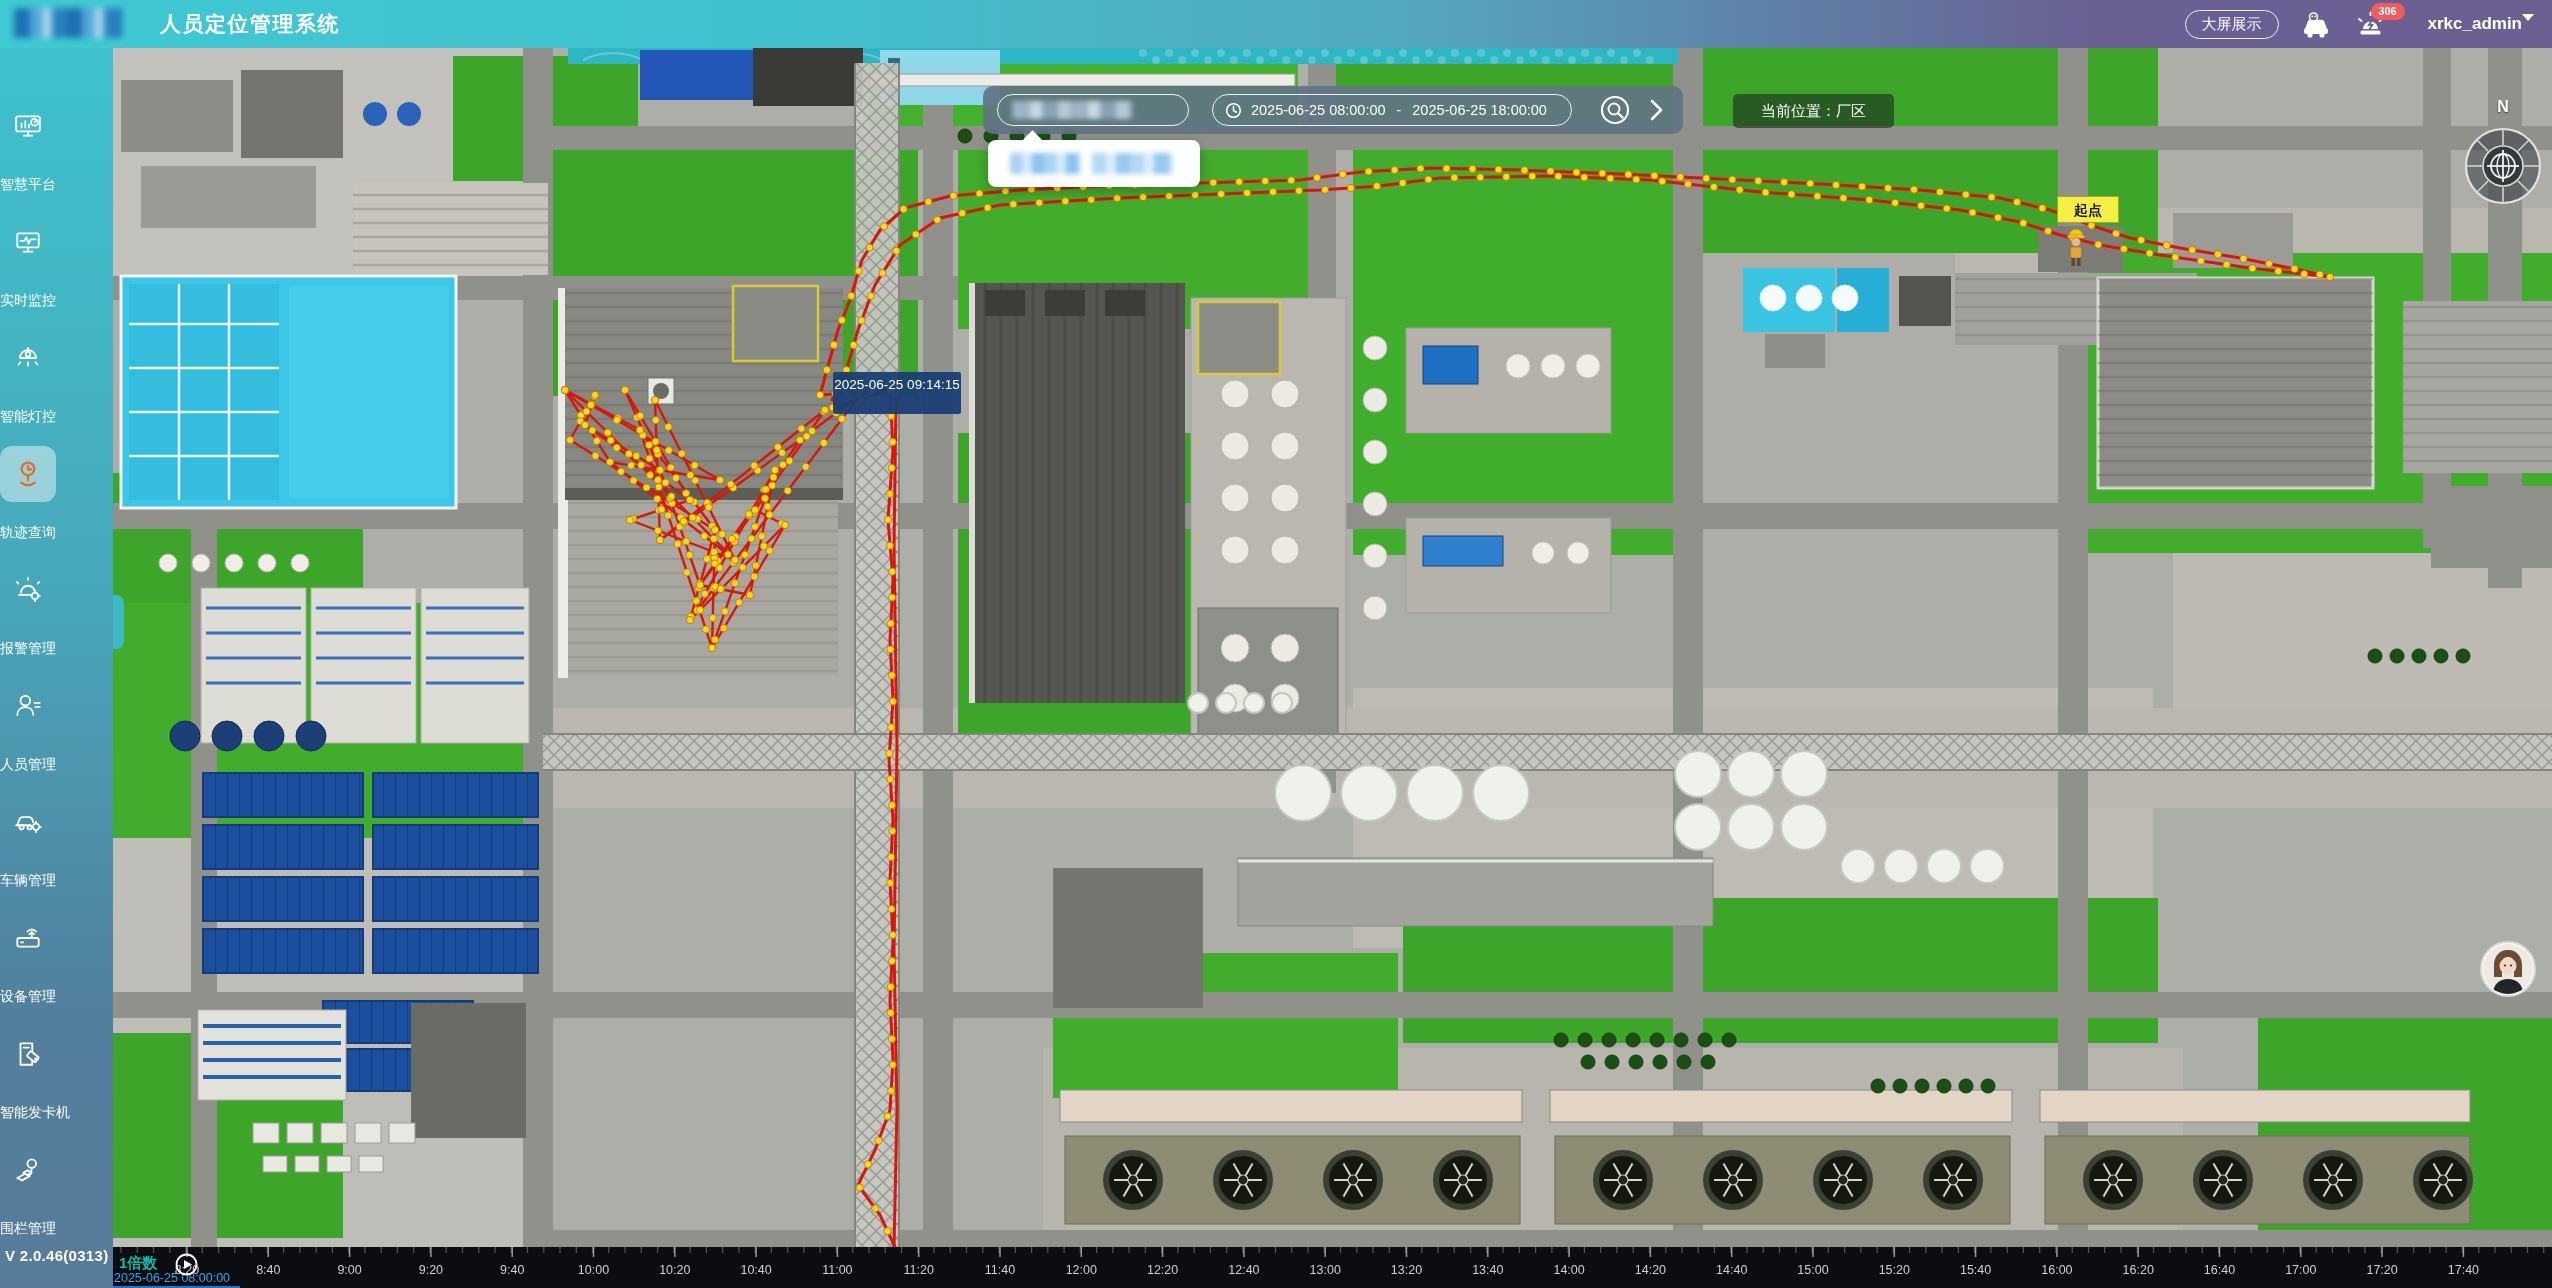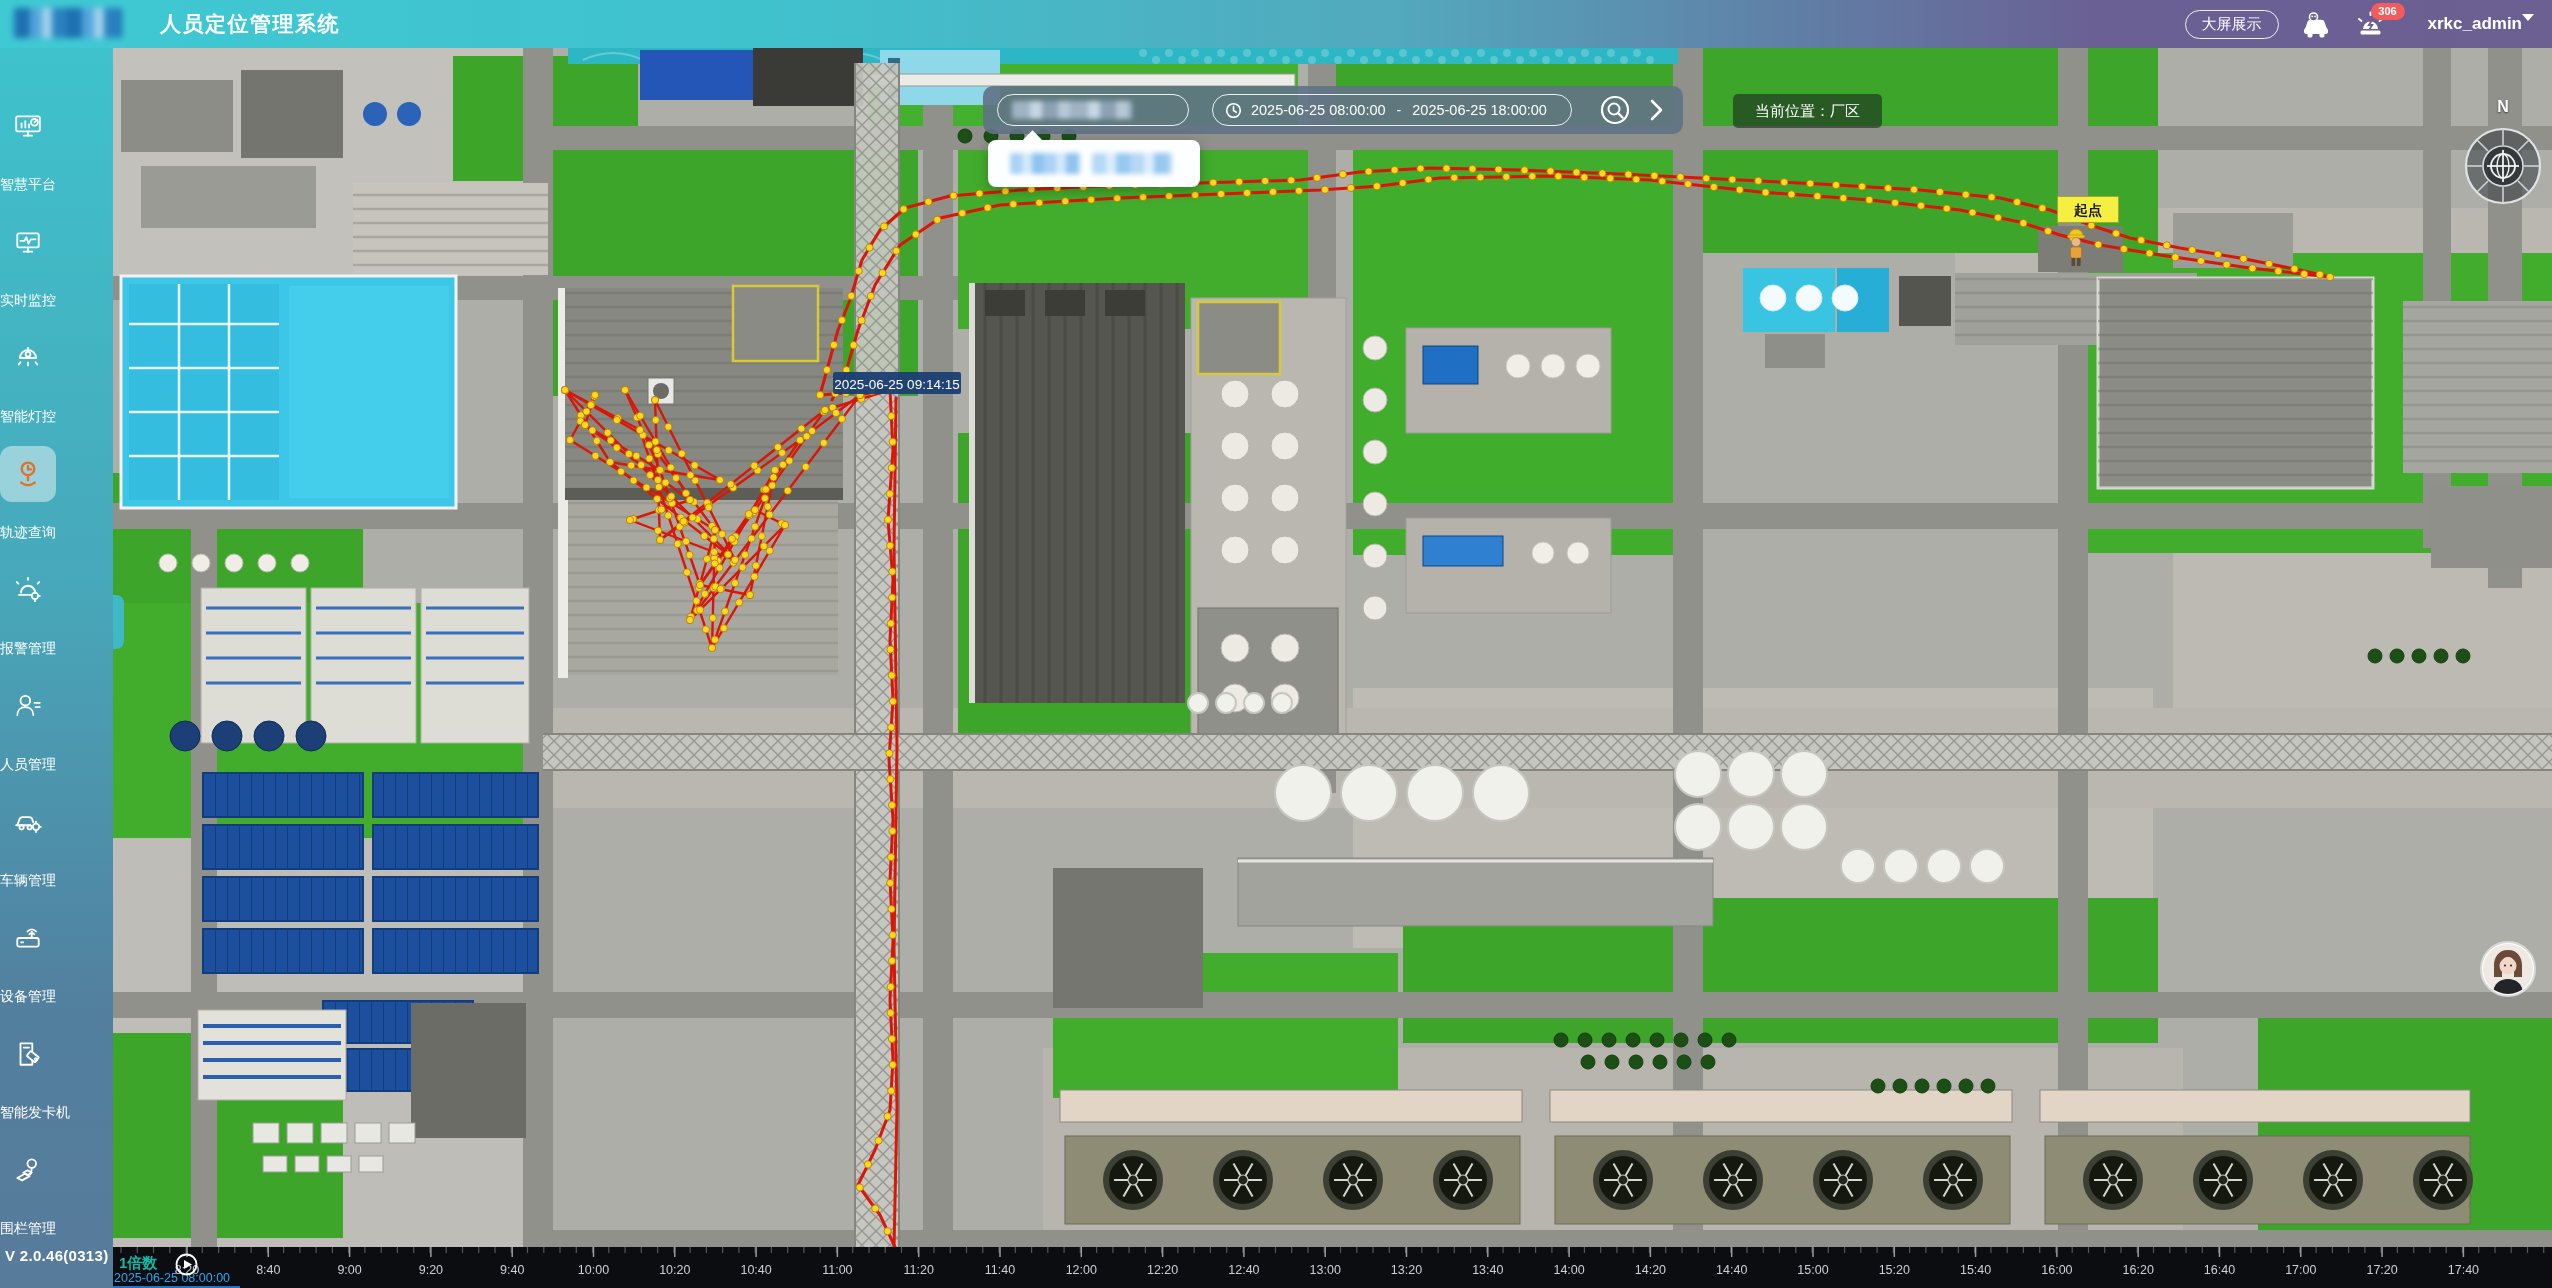--- a/index.html
+++ b/index.html
@@ -54,35 +54,35 @@
   .pill.search { width:196px; padding:0 14px; cursor:text; }
   .pill.dates { width:368px; padding:0 12px; gap:9px; margin-left:10px; cursor:pointer; }
   .date-txt { font-size:14.5px; white-space:nowrap; }
   .sep { font-size:14px; padding:0 2px; }
   .target-btn { width:32px; height:32px; display:flex; align-items:center; justify-content:center;
     margin-left:14px; cursor:pointer; }
   .chev-btn { width:26px; height:32px; display:flex; align-items:center; justify-content:center; cursor:pointer; }
   .blur-chip { filter:blur(2.5px); border-radius:2px; }
   .search-redact { width:120px; height:18px;
     background:repeating-linear-gradient(90deg,#9fb3c4 0 18px,#c6d6e2 18px 30px,#8ba2b5 30px 46px,#b7c8d5 46px 58px); }
-  .location-badge { position:absolute; left:1620px; top:46px; height:34px; line-height:34px; padding:0 22px;
+  .location-badge { position:absolute; left:1620px; top:46px; height:34px; line-height:34px; padding:0 28px;
     background:rgba(24,27,30,.55); border-radius:5px; color:#fff; font-size:15px; z-index:20; white-space:nowrap; }
 
   
   .dropdown { position:absolute; left:875px; top:92px; width:212px; height:47px; background:#fdfeff;
     border-radius:8px; box-shadow:0 4px 14px rgba(0,0,0,.28); z-index:21; }
   .dropdown::before { content:""; position:absolute; left:38px; top:-7px; width:13px; height:13px;
     background:#fdfeff; transform:rotate(45deg); }
   .dd-chip1 { position:absolute; left:22px; top:13px; width:70px; height:21px;
     background:repeating-linear-gradient(90deg,#a9d2f4 0 12px,#d4e9fb 12px 22px,#8fc3ef 22px 34px); }
   .dd-chip2 { position:absolute; left:104px; top:13px; width:80px; height:21px;
     background:repeating-linear-gradient(90deg,#b4d8f5 0 14px,#dcedfc 14px 24px,#97c8f0 24px 38px); }
 
   
-  .map-tooltip { position:absolute; left:720px; top:324px; width:128px; height:22px; line-height:26px;
+  .map-tooltip { position:absolute; left:720px; top:324px; width:128px; height:42px; line-height:26px;
     background:rgba(26,62,115,.95); color:#fff; font-size:13.5px; text-align:center; z-index:15; border-radius:2px; }
   .start-label { position:absolute; left:1944px; top:148px; width:62px; height:27px; line-height:27px;
     background:#f5ef41; border:1px solid #a8a232; color:#151515; font-size:14px; font-weight:bold;
     text-align:center; z-index:15; }
   .worker { position:absolute; left:1948px; top:178px; z-index:15; }
   .avatar-marker { position:absolute; left:2366px; top:892px; width:58px; height:58px; z-index:15; cursor:pointer; }
   .compass { position:absolute; left:2340px; top:50px; width:100px; height:115px; z-index:15; cursor:pointer; }
   .compass-n { position:absolute; left:0; top:0; width:100px; text-align:center; color:#fff; font-size:16px;
     font-weight:bold; text-shadow:0 1px 2px rgba(0,0,0,.6); }
 

